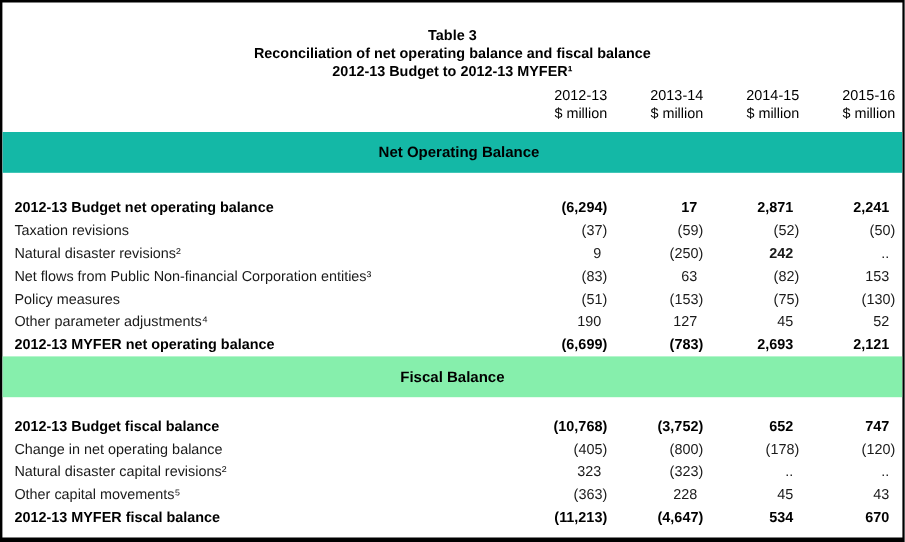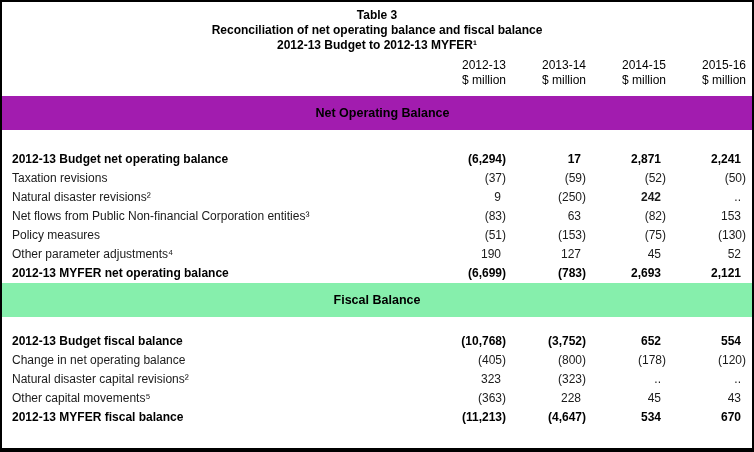--- a/index.html
+++ b/index.html
@@ -8,21 +8,21 @@
     position: relative;
     width: 754px;
     height: 452px;
     background: #ffffff;
     border: 2px solid #000000;
     border-bottom-width: 4px;
     font-family: "Liberation Sans", sans-serif;
     color: #000000;
     overflow: hidden;
   }
-  .title-block { margin-top: 6px; }
+  .title-block { margin-top: 20px; }
   .title-line {
     text-align: center;
     font-weight: bold;
     font-size: 12px;
     line-height: 15px;
     white-space: nowrap;
   }
   .cols-header {
     display: flex;
     justify-content: flex-end;
@@ -78,21 +78,21 @@
     <div class="col-head">
       <div>2014-15</div>
       <div>$ million</div>
     </div>
     <div class="col-head">
       <div>2015-16</div>
       <div>$ million</div>
     </div>
   </div>
 
-  <div class="band" style="background: #a21caf; padding-left: 11px;">Net Operating Balance</div>
+  <div class="band" style="background: #14b8a6; padding-left: 11px;">Net Operating Balance</div>
 
   <div class="rows">
     <div class="row bold">
       <div class="label">2012-13 Budget net operating balance</div>
       <div class="num">(6,294)</div>
       <div class="num" style="padding-right: 5px;">17</div>
       <div class="num" style="padding-right: 5px;">2,871</div>
       <div class="num" style="padding-right: 5px;">2,241</div>
     </div>
     <div class="row">
@@ -140,21 +140,21 @@
   </div>
 
   <div class="band" style="margin-top: 0px; background: #86efac;">Fiscal Balance</div>
 
   <div class="rows rows-fiscal">
     <div class="row bold">
       <div class="label">2012-13 Budget fiscal balance</div>
       <div class="num">(10,768)</div>
       <div class="num">(3,752)</div>
       <div class="num" style="padding-right: 5px;">652</div>
-      <div class="num" style="padding-right: 5px;">554</div>
+      <div class="num" style="padding-right: 5px;">747</div>
     </div>
     <div class="row">
       <div class="label">Change in net operating balance</div>
       <div class="num">(405)</div>
       <div class="num">(800)</div>
       <div class="num">(178)</div>
       <div class="num">(120)</div>
     </div>
     <div class="row">
       <div class="label">Natural disaster capital revisions²</div>

